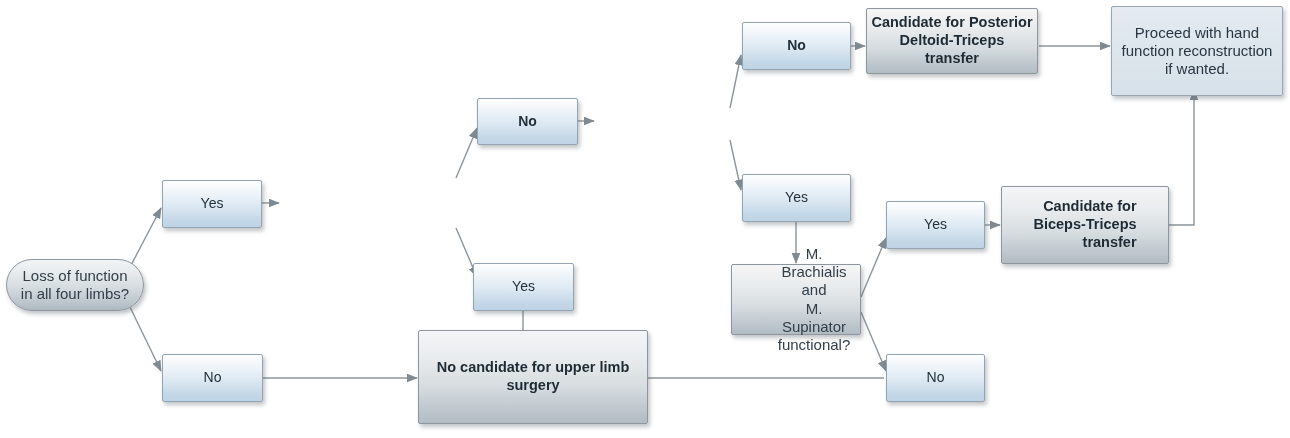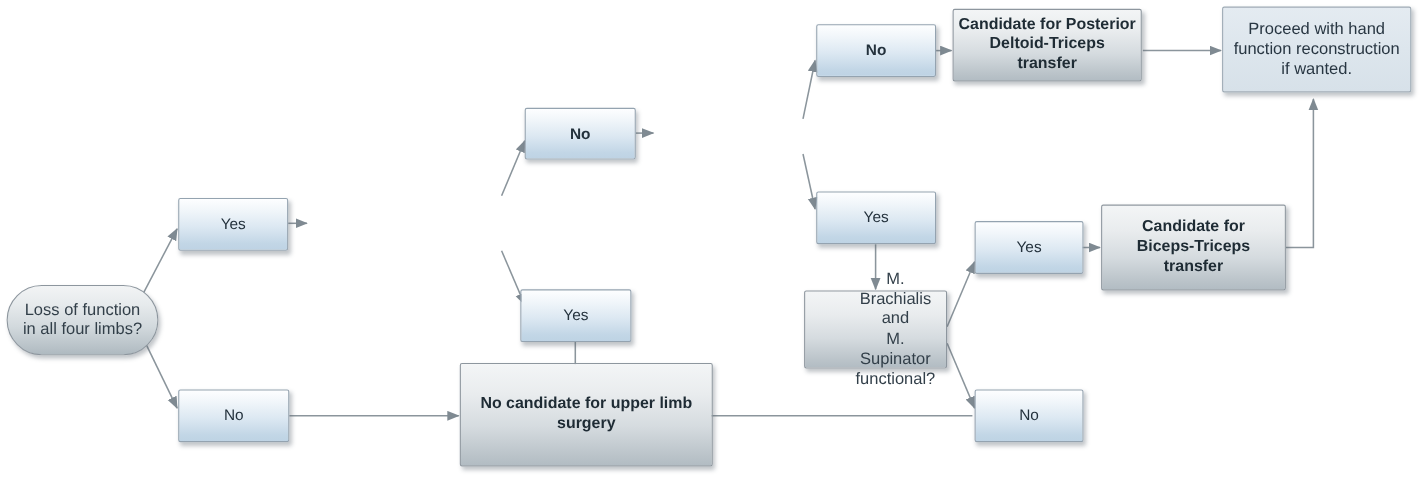--- a/index.html
+++ b/index.html
@@ -115,21 +115,21 @@
       <path d="M861,312 L886,371"></path>
 
       <path d="M984,225 L1000,225"></path>
 
       <path d="M1169,225 L1194,225 L1194,90"></path>
 
       <path d="M884,378 L633,378"></path>
     </g>
   </svg>
 
-  <div class="node terminator" style="left:6px; top:259px; width:138px; height:64px;">
+  <div class="node terminator" style="left:6px; top:259px; width:138px; height:52px;">
     <span class="lbl">Loss of function<br>in all four limbs?</span>
   </div>
 
   <div class="node ynbox" style="left:162px; top:180px; width:100px; height:48px;">
     <span class="lbl">Yes</span>
   </div>
 
   <div class="node ynbox" style="left:162px; top:354px; width:101px; height:48px;">
     <span class="lbl">No</span>
   </div>
@@ -149,37 +149,37 @@
   </div>
 
   <div class="node ynbox" style="left:742px; top:174px; width:109px; height:48px;">
     <span class="lbl">Yes</span>
   </div>
 
   <div class="node graybox bold" style="left:866px; top:8px; width:172px; height:66px; font-size:14.5px;">
     <span class="lbl">Candidate for Posterior<br>Deltoid-Triceps<br>transfer</span>
   </div>
 
-  <div class="node flatblue" style="left:1111px; top:6px; width:172px; height:78px;">
+  <div class="node flatblue" style="left:1111px; top:6px; width:172px; height:90px;">
     <span class="lbl">Proceed with hand<br>function reconstruction<br>if wanted.</span>
   </div>
 
   <div class="node graybox" style="left:731px; top:264px; width:130px; height:71px;padding-left:36px;">
     <span class="lbl">M. Brachialis and<br>M. Supinator<br>functional?</span>
   </div>
 
   <div class="node ynbox" style="left:886px; top:201px; width:99px; height:48px;">
     <span class="lbl">Yes</span>
   </div>
 
   <div class="node ynbox" style="left:886px; top:354px; width:99px; height:48px;">
     <span class="lbl">No</span>
   </div>
 
-  <div class="node graybox bold" style="left:1001px; top:186px; width:168px; height:78px; font-size:14.5px;">
+  <div class="node graybox bold" style="left:1001px; top:186px; width:168px; height:78px; font-size:14.5px;text-align:right;">
     <span class="lbl">Candidate for<br>Biceps-Triceps<br>transfer</span>
   </div>
 
   <div class="node graybox bold" style="left:418px; top:330px; width:230px; height:94px; font-size:14.5px;">
     <span class="lbl">No candidate for upper limb<br>surgery</span>
   </div>
 
 </div>
 
 </body></html>

